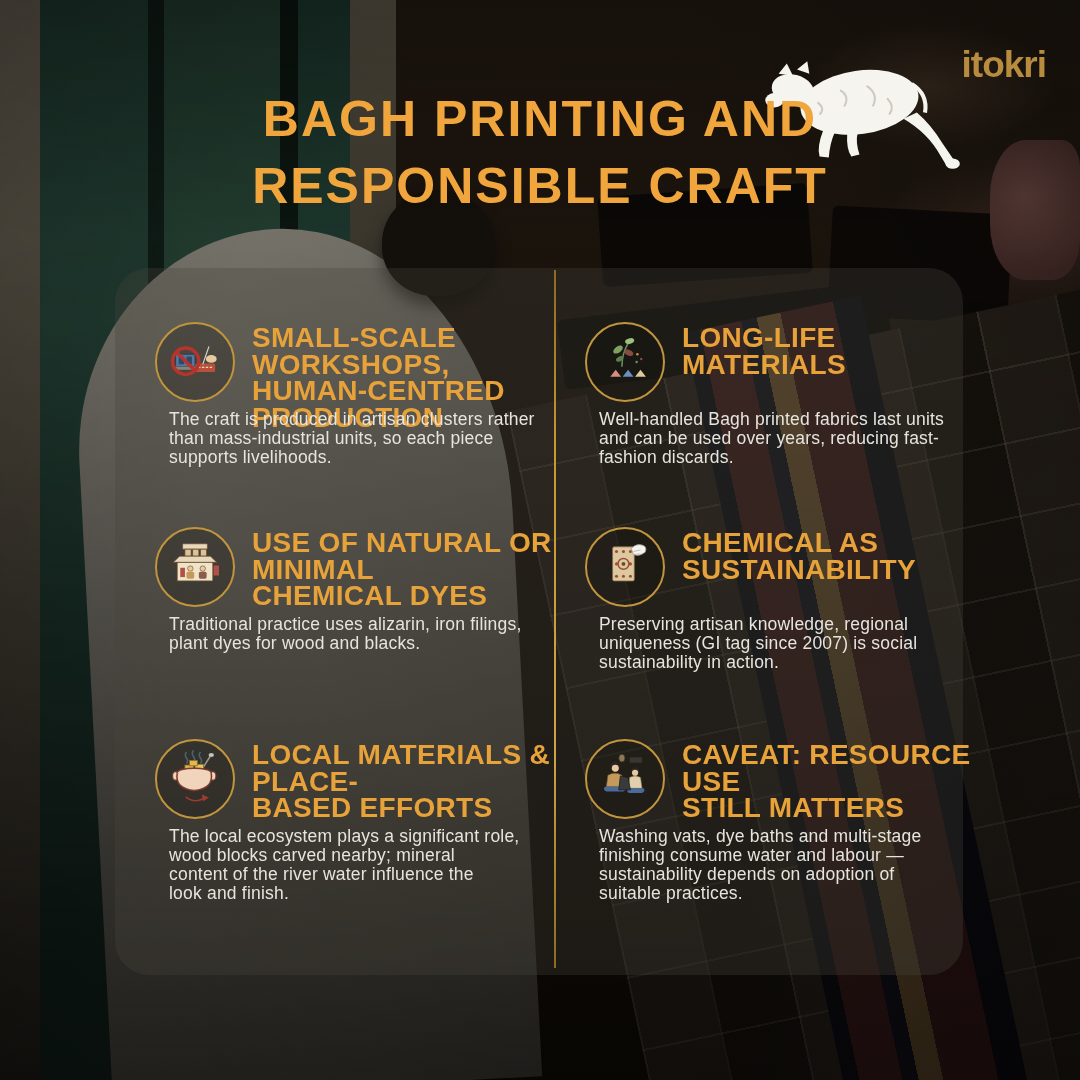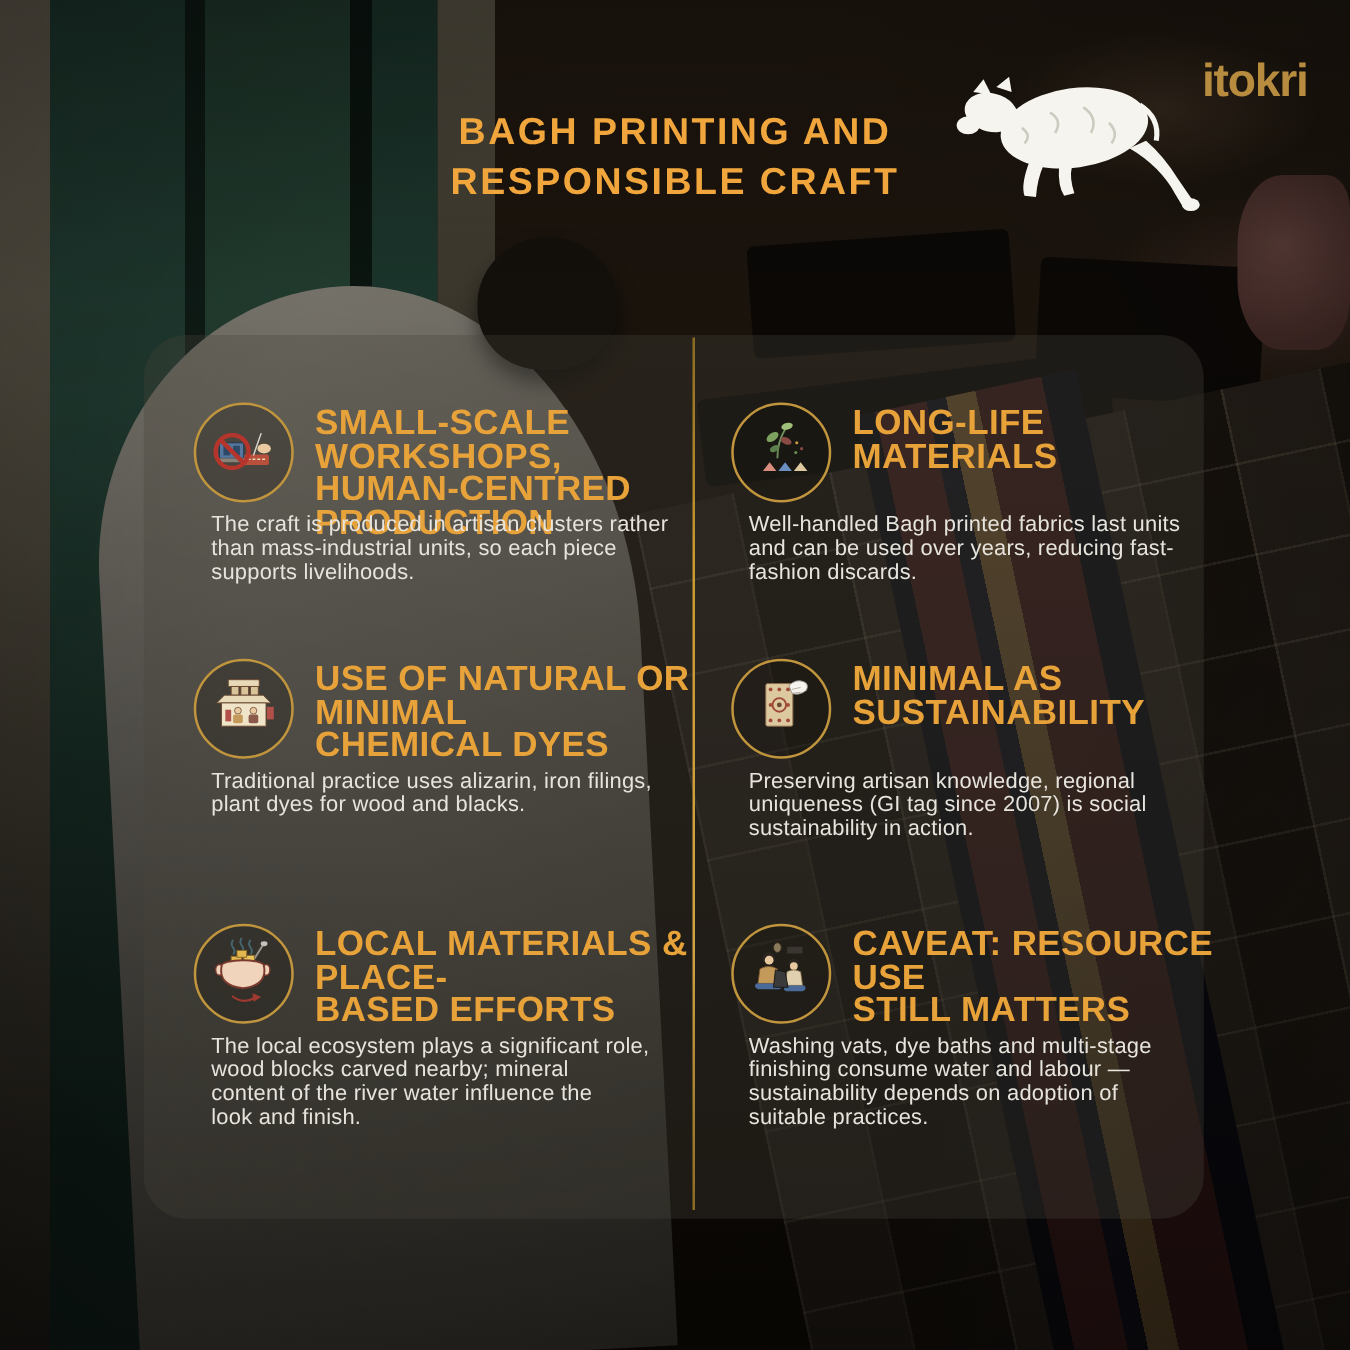--- a/index.html
+++ b/index.html
@@ -49,21 +49,21 @@
     background:linear-gradient(90deg,#101018 0 16px,#421f1e 16px 58px,#14141e 58px 74px,#6e5430 74px 98px,#3c1b1a 98px 152px,#0e0e16 152px 180px);}
   .vignette{left:0;top:0;width:1080px;height:1080px;
     background:
       linear-gradient(180deg,rgba(0,0,0,.34),rgba(0,0,0,.18) 22%,rgba(0,0,0,.34) 55%,rgba(0,0,0,.52) 100%),
       radial-gradient(circle at 50% 40%,rgba(0,0,0,0) 40%,rgba(0,0,0,.28) 100%);}
   
   .brand{position:absolute;right:34px;top:44px;color:#b78c3f;
     font-size:37px;font-weight:bold;letter-spacing:-1px;margin-left:20px;}
   .cow{position:absolute;left:752px;top:48px;width:215px;height:125px;}
   h1.title{position:absolute;left:140px;top:86px;width:800px;margin:0;
-    text-align:center;color:#f0a63c;font-size:30px;font-weight:bold;
+    text-align:center;color:#f0a63c;font-size:50px;font-weight:bold;
     letter-spacing:2px;line-height:1.33;white-space:pre-line;z-index:3;}
   
   .panel{position:absolute;left:115px;top:268px;width:848px;height:707px;
     background:rgba(72,68,60,.32);border-radius:34px;z-index:2;}
   .divider{position:absolute;left:554px;top:270px;width:2px;height:698px;z-index:3;
     background:linear-gradient(180deg,#8a6a22,#c9992f 25%,#cfa244 70%,#8a6a22);}
   
   .card{position:absolute;z-index:4;width:430px;}
   .card1{left:153px;top:320px;} .card2{left:583px;top:320px;}
   .card3{left:153px;top:525px;} .card4{left:583px;top:525px;}
@@ -214,21 +214,21 @@
           <circle cx="29" cy="52" r="2"></circle>
             <circle cx="38" cy="52" r="2"></circle>
             <circle cx="47" cy="52" r="2"></circle>
           <circle cx="29" cy="36" r="2"></circle>
             <circle cx="47" cy="36" r="2"></circle>
         </g>
         <path d="M48 16 q7 -7 15 -4 q6 2 3 9 q-8 6 -15 3 z" fill="#f5f3ee" stroke="#9a968c"></path>
         <path d="M51 20 l9 -2 M51 24 l9 -1" stroke="#b5b1a6" stroke-width="1" fill="none"></path>
       </svg>
     </div>
-    <div class="card-title">MINIMAL AS
+    <div class="card-title">CHEMICAL AS
 SUSTAINABILITY</div>
     <div class="card-body">Preserving artisan knowledge, regional
 uniqueness (GI tag since 2007) is social
 sustainability in action.</div>
   </div>
 
   <div class="card card5">
     <div class="icon-wrap">
       <svg viewBox="0 0 80 80">
         <g stroke="#46666e" stroke-width="2" fill="none">

